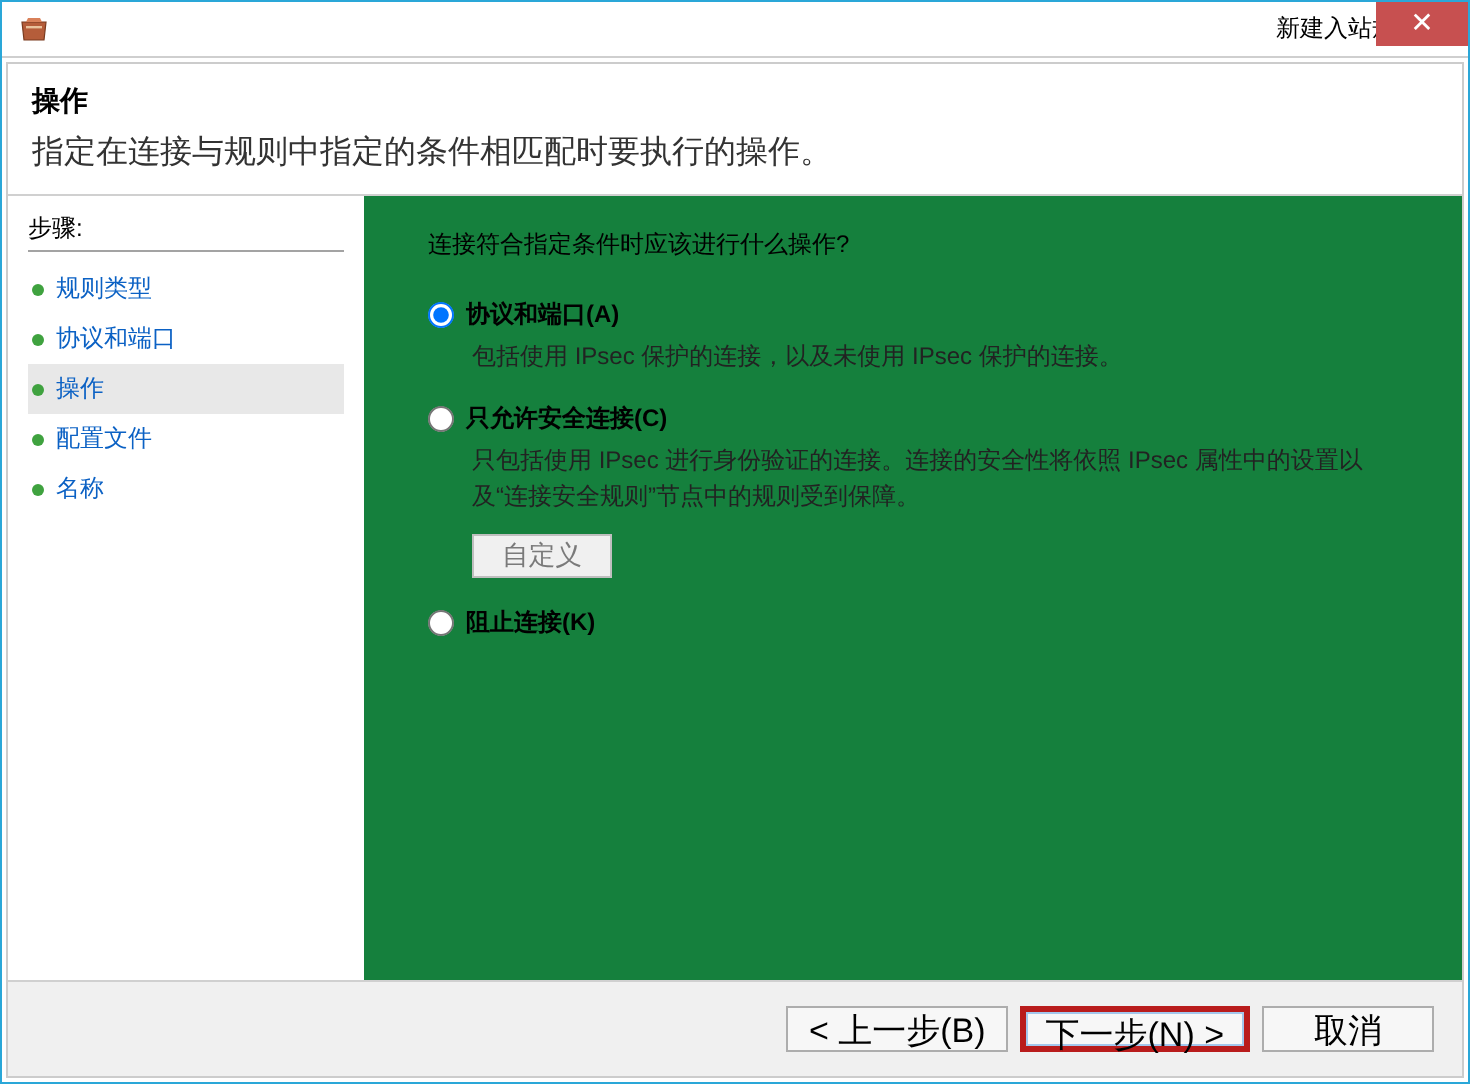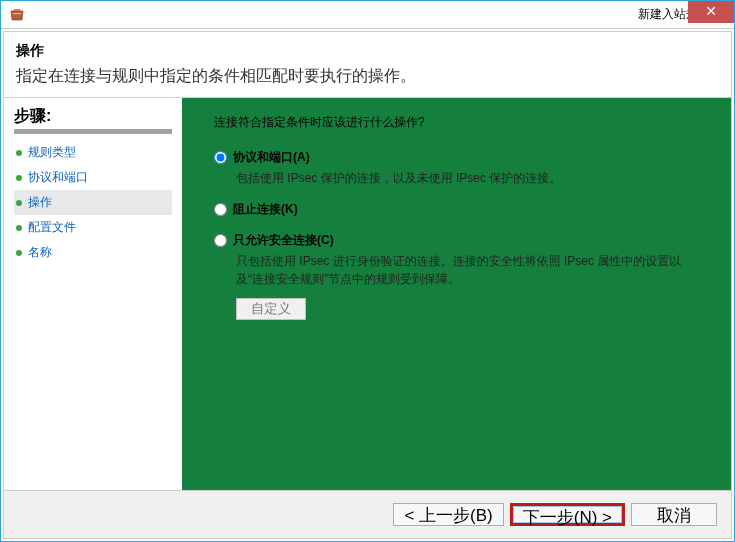--- a/index.html
+++ b/index.html
@@ -53,22 +53,22 @@
   .body {
     flex:1 1 auto; display:flex; overflow:hidden;
   }
   .sidebar {
     width:178px; flex:0 0 178px;
     background:#ffffff;
     border-right:0px solid #d9d9d9;
     padding:8px 10px;
   }
   .sidebar-title {
-    font-size:16px; font-weight:bold; margin-bottom:6px;
-    border-bottom:5px solid #a3a3a3; padding-bottom:2px;
+    font-size:12px; font-weight:normal; margin-bottom:6px;
+    border-bottom:1px solid #a3a3a3; padding-bottom:2px;
   }
   .step-item {
     display:flex; align-items:center; gap:6px;
     padding:4px 2px; font-size:12px;
     cursor:pointer;
   }
   .step-item.current { background:#e8e8e8; }
   .step-item a { color:#0b61c4; text-decoration:none; }
   .step-item.current a { color:#0b61c4; }
   .bullet {
@@ -164,31 +164,31 @@
           <label class="opt-row">
             <input type="radio" name="act" checked="" style="">
             <span class="opt-label">协议和端口(A)</span>
           </label>
           <div class="opt-desc">包括使用 IPsec 保护的连接，以及未使用 IPsec 保护的连接。</div>
         </div>
 
         <div class="opt">
           <label class="opt-row">
             <input type="radio" name="act" style="">
-            <span class="opt-label">阻止连接(K)</span>
+            <span class="opt-label">只允许安全连接(C)</span>
           </label>
+          <div class="opt-desc">只包括使用 IPsec 进行身份验证的连接。连接的安全性将依照 IPsec 属性中的设置以及“连接安全规则”节点中的规则受到保障。</div>
+          <button class="custom-btn" disabled="">自定义</button>
         </div>
 
         <div class="opt">
           <label class="opt-row">
             <input type="radio" name="act" style="">
-            <span class="opt-label">只允许安全连接(C)</span>
+            <span class="opt-label">阻止连接(K)</span>
           </label>
-          <div class="opt-desc">只包括使用 IPsec 进行身份验证的连接。连接的安全性将依照 IPsec 属性中的设置以及“连接安全规则”节点中的规则受到保障。</div>
-          <button class="custom-btn" disabled="">自定义</button>
         </div>
 
       </div>
     </div>
 
     <div class="footer">
       <button>&lt; 上一步(B)</button>
       <button class="default">下一步(N) &gt;</button>
       <button>取消</button>
     </div>

